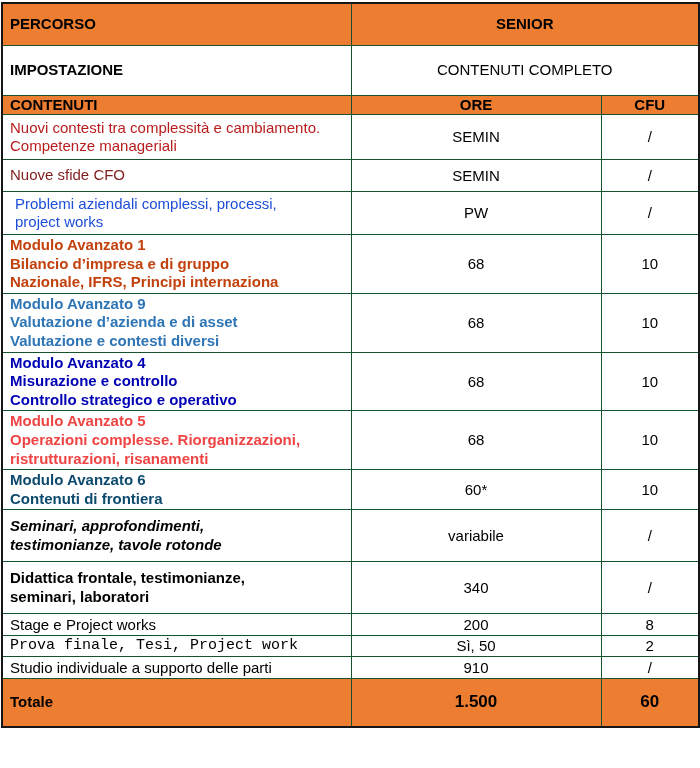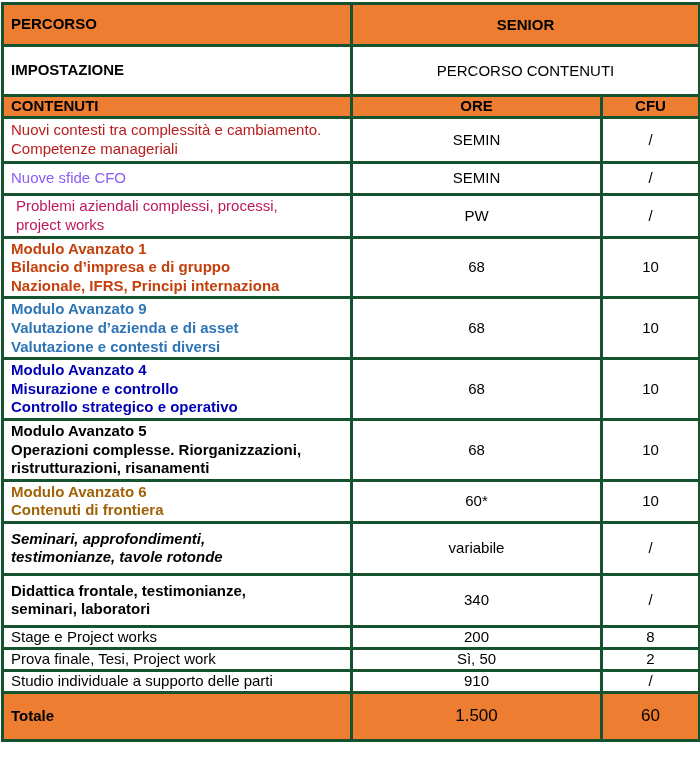--- a/index.html
+++ b/index.html
@@ -1,68 +1,68 @@
 <!DOCTYPE html>
 <html><head>
 <meta charset="utf-8">
 <style>
   html,body { margin:0; padding:0; background:#ffffff; }
   body { font-family:"Liberation Sans", sans-serif; }
   .page { width:700px; height:768px; box-sizing:border-box; padding:2px 0 0 1px; background:#fff; }
   table.course { border-collapse:collapse; width:697px; table-layout:fixed; border:2px solid #161616; }
-  table.course td { border:3px solid #14532d; vertical-align:middle; font-size:15px; color:#000;
+  table.course td { border:1px solid #14532d; vertical-align:middle; font-size:15px; color:#000;
                     padding:1px 7px; box-sizing:border-box; overflow:hidden; }
   .orange { background:#ED7D31; }
   .label  { text-align:left; white-space:pre-line; line-height:1.24; }
   .val    { text-align:center; line-height:1.2; }
   .bold   { font-weight:bold; }
   .tight  { padding-top:0 !important; padding-bottom:0 !important; }
-  .total-val { font-size:17px !important; font-weight:normal;margin-left:24px; }
+  .total-val { font-size:17px !important; font-weight:bold;margin-left:24px; }
 </style>
 </head>
 <body>
 
 <div class="page">
   <table class="course">
     <colgroup>
       <col style="width:349px">
         <col style="width:250px">
         <col style="width:98px">
     </colgroup>
 
     <tbody>
         <tr style="height:42px">
       <td class="orange label bold">PERCORSO</td>
       <td class="orange val bold" colspan="2">SENIOR</td>
     </tr>
 
     <tr style="height:50px">
       <td class="label bold">IMPOSTAZIONE</td>
-      <td class="val" colspan="2">PERCORSO CONTENUTI</td>
+      <td class="val" colspan="2">CONTENUTI COMPLETO</td>
     </tr>
 
     <tr style="height:18px">
       <td class="orange label bold tight">CONTENUTI</td>
       <td class="orange val bold tight">ORE</td>
       <td class="orange val bold tight">CFU</td>
     </tr>
 
     <tr style="height:45px">
       <td class="label" style="color: #b91c1c;">Nuovi contesti tra complessità e cambiamento.
 Competenze manageriali</td>
       <td class="val">SEMIN</td>
       <td class="val">/</td>
     </tr>
     <tr style="height:32px">
-      <td class="label" style="color: #8b5cf6;">Nuove sfide CFO</td>
+      <td class="label" style="color: #7f1d1d;">Nuove sfide CFO</td>
       <td class="val">SEMIN</td>
       <td class="val">/</td>
     </tr>
     <tr style="height:43px">
-      <td class="label" style="color: #be185d; padding-left: 12px;">Problemi aziendali complessi, processi,
+      <td class="label" style="color: #1d4ed8; padding-left: 12px;">Problemi aziendali complessi, processi,
 project works</td>
       <td class="val">PW</td>
       <td class="val">/</td>
     </tr>
     <tr style="height:57px">
       <td class="label bold" style="color: #c2410c;">Modulo Avanzato 1
 Bilancio d’impresa e di gruppo
 Nazionale, IFRS, Principi internaziona</td>
       <td class="val">68</td>
       <td class="val">10</td>
@@ -75,28 +75,28 @@
       <td class="val">10</td>
     </tr>
     <tr style="height:55px">
       <td class="label bold" style="color: rgb(0, 0, 180);">Modulo Avanzato 4
 Misurazione e controllo
 Controllo strategico e operativo</td>
       <td class="val">68</td>
       <td class="val">10</td>
     </tr>
     <tr style="height:56px">
-      <td class="label bold" style="color: #000000;">Modulo Avanzato 5
+      <td class="label bold" style="color: #ef4444;">Modulo Avanzato 5
 Operazioni complesse. Riorganizzazioni,
 ristrutturazioni, risanamenti</td>
       <td class="val">68</td>
       <td class="val">10</td>
     </tr>
     <tr style="height:37px">
-      <td class="label bold" style="color: #a16207;">Modulo Avanzato 6
+      <td class="label bold" style="color: #0c4a6e;">Modulo Avanzato 6
 Contenuti di frontiera</td>
       <td class="val">60*</td>
       <td class="val">10</td>
     </tr>
     <tr style="height:52px">
       <td class="label bold" style="color: rgb(0, 0, 0); font-style: italic;">Seminari, approfondimenti,
 testimonianze, tavole rotonde</td>
       <td class="val">variabile</td>
       <td class="val">/</td>
     </tr>
@@ -105,21 +105,21 @@
 seminari, laboratori</td>
       <td class="val">340</td>
       <td class="val">/</td>
     </tr>
     <tr style="height:22px">
       <td class="label tight" style="color: rgb(0, 0, 0);">Stage e Project works</td>
       <td class="val tight">200</td>
       <td class="val tight">8</td>
     </tr>
     <tr style="height:21px">
-      <td class="label tight" style="color: rgb(0, 0, 0);">Prova finale, Tesi, Project work</td>
+      <td class="label tight" style="color: rgb(0, 0, 0); font-family: Liberation Mono, monospace;">Prova finale, Tesi, Project work</td>
       <td class="val tight">Sì, 50</td>
       <td class="val tight">2</td>
     </tr>
     <tr style="height:22px">
       <td class="label tight" style="color: rgb(0, 0, 0);">Studio individuale a supporto delle parti</td>
       <td class="val tight">910</td>
       <td class="val tight">/</td>
     </tr>
 
     <tr style="height:48px">

